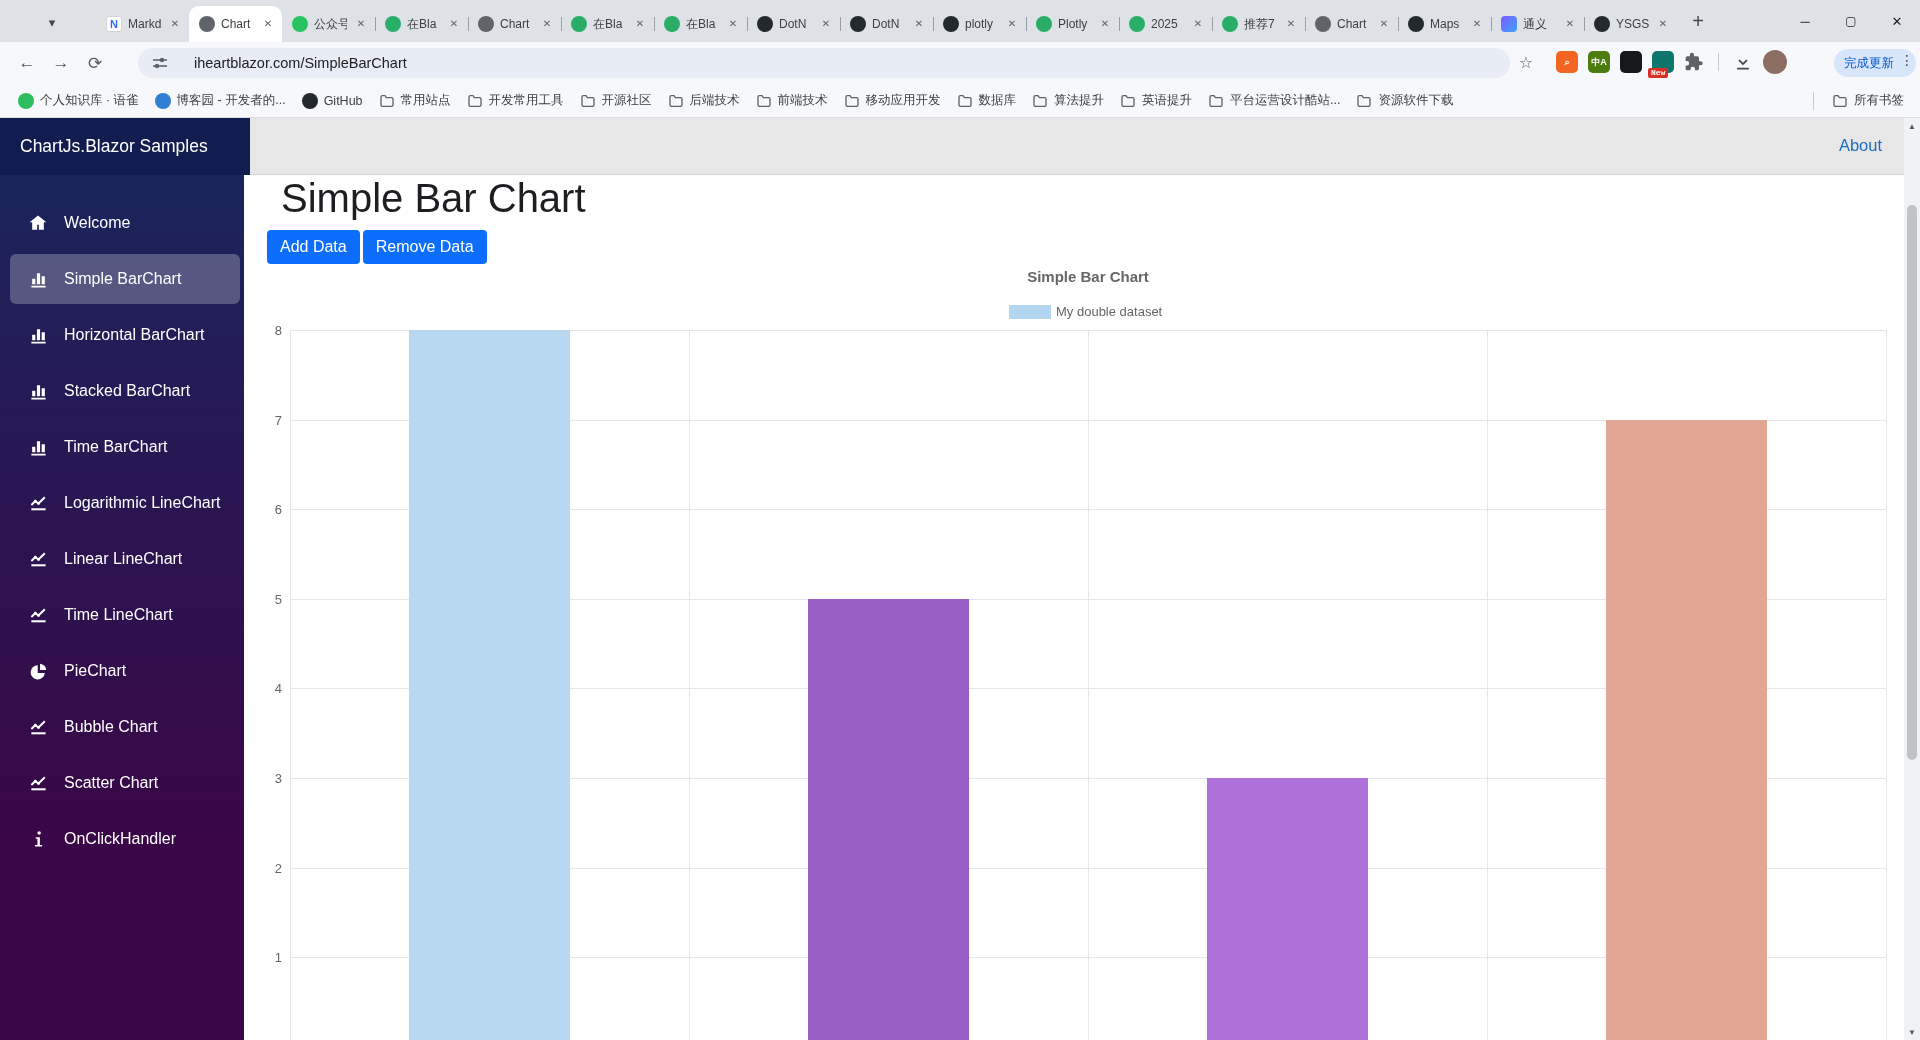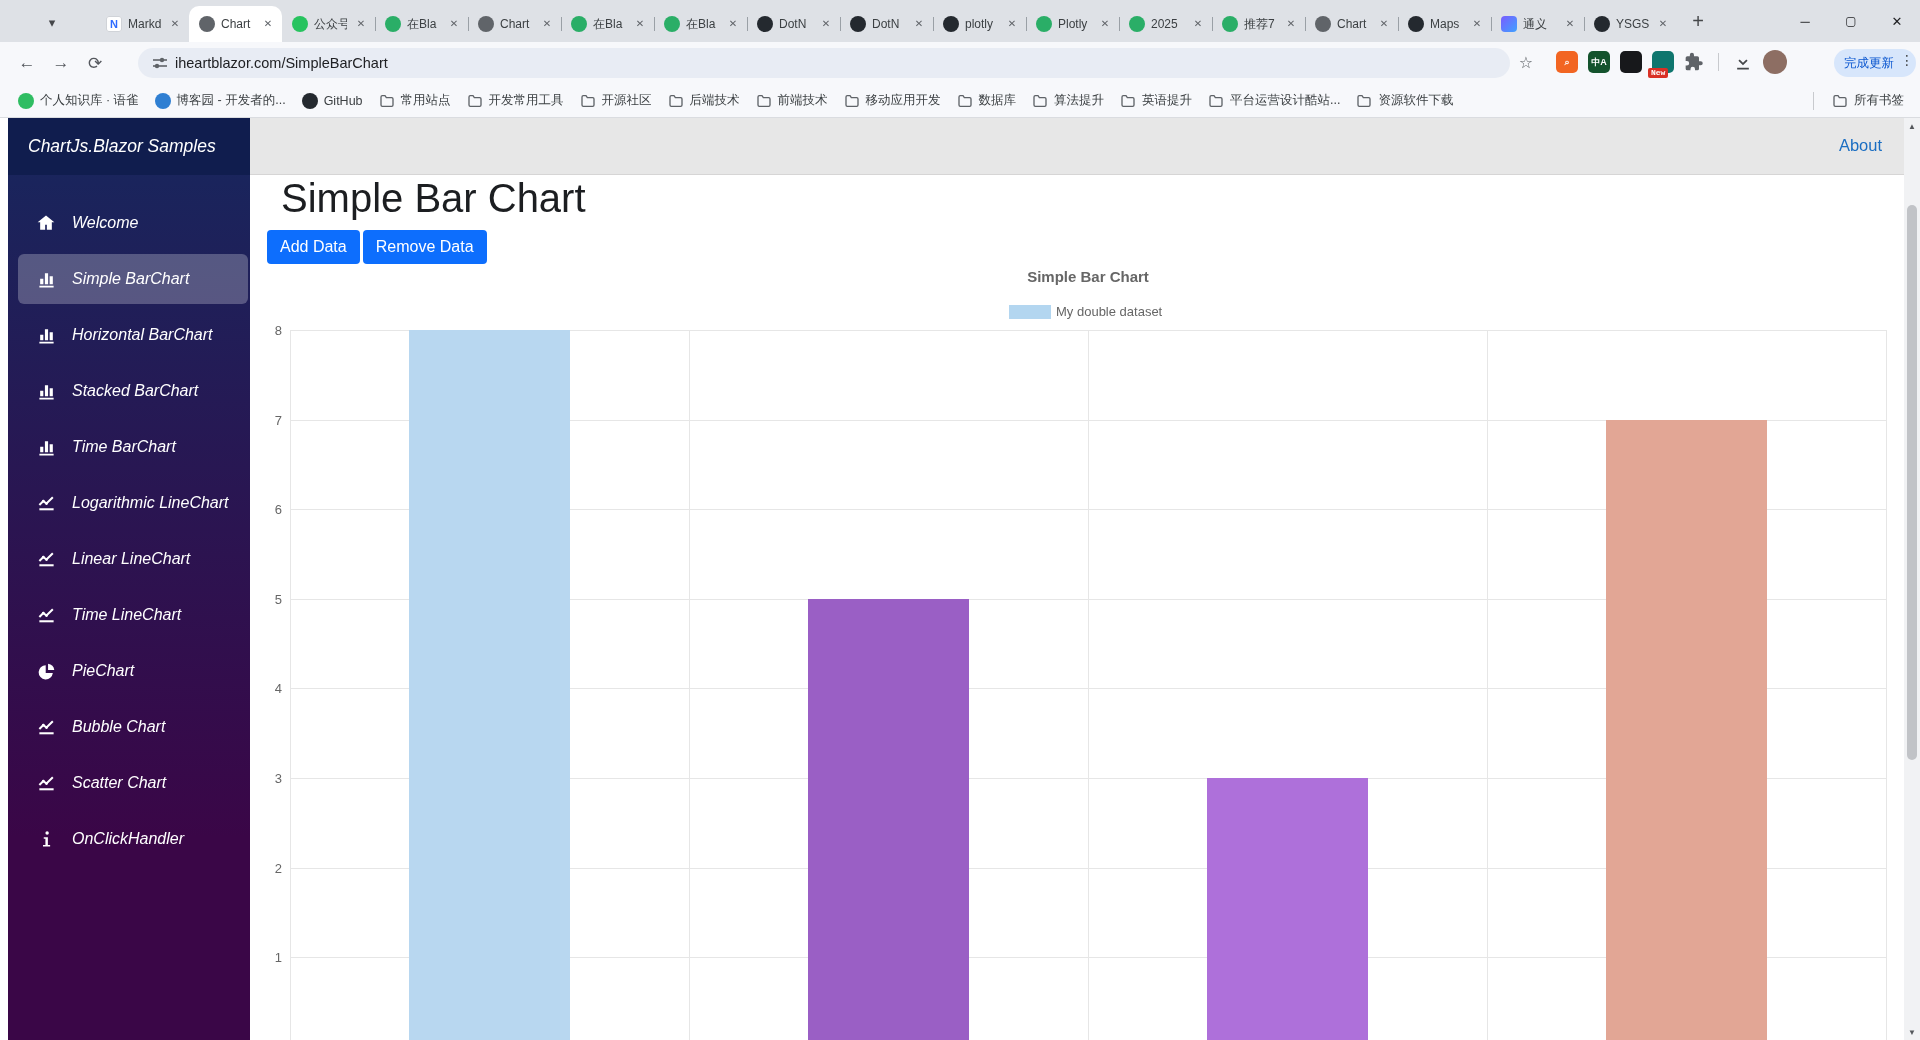--- a/index.html
+++ b/index.html
@@ -34,29 +34,29 @@
   .win-btn { width:46px; height:42px; display:flex; align-items:center; justify-content:center;
     font-size:13px; color:#202124; }
 
   
   .toolbar { position:absolute; left:0; top:42px; width:1920px; height:42px; background:#f7f8fb;
     display:flex; align-items:center; }
   .nav-btn { width:34px; height:34px; border-radius:50%; display:flex; align-items:center;
     justify-content:center; color:#55585e; font-size:17px; flex:none; }
   .nav-btn.back { margin-left:10px; }
   .omnibox { position:absolute; left:138px; top:6px; width:1372px; height:30px; background:#e8ecf4;
-    border-radius:15px; display:flex; align-items:center; padding:0 14px; gap:7px; }
+    border-radius:15px; display:flex; align-items:center; padding:0 14px; gap:26px; }
   .omni-url { font-size:14.5px; color:#202124; }
   .tune-ico { width:16px; height:16px; flex:none; }
   .star-btn { position:absolute; left:1516px; top:11px; width:20px; height:20px; color:#5f6368; font-size:16px; line-height:20px; text-align:center;}
   .ext-row { position:absolute; left:1556px; top:8px; display:flex; gap:10px; align-items:center; }
   .ext-ico { position:relative; width:22px; height:22px; border-radius:5px; color:#fff; font-size:9px;
     display:flex; align-items:center; justify-content:center; font-weight:bold; }
   .ext-search { background:#f26522; }
-  .ext-translate { background:#14532d; }
+  .ext-translate { background:#4d7c0f; }
   .ext-dark { background:#17181b; }
   .ext-new { background:#0f766e;font-family:Liberation Mono, monospace; }
   .badge-new { position:absolute; left:-4px; bottom:-5px; background:#d93025; color:#fff;
     font-size:8px; font-weight:bold; padding:1px 3px; border-radius:2px; line-height:1; }
   .tb-divider { width:1px; height:18px; background:#c8cace; margin:0 4px; }
   .avatar { width:24px; height:24px; border-radius:50%; background:#8d6e63; }
   .update-pill { position:absolute; left:1834px; top:7px; height:28px; background:#d7e6fb; color:#0b57d0;
     font-size:12.5px; border-radius:14px; display:flex; align-items:center; padding:0 22px 0 10px; white-space:nowrap; }
   .kebab { position:absolute; left:1900px; top:10px; width:14px; text-align:center; color:#45474a;
     font-size:14px; letter-spacing:0; }
@@ -68,22 +68,22 @@
     color:#3c4043; font-size:12.5px; white-space:nowrap; }
   .bm-ico { width:16px; height:16px; border-radius:50%; flex:none; }
   .bm-yuque { background:#2fbd62; }
   .bm-cnblogs { background:#2f7fd2; }
   .bm-github { background:#24292f; }
   .bm svg { display:block; }
   .bm-right { position:absolute; right:8px; display:flex; align-items:center; }
   .bm-right .sep { width:1px; height:18px; background:#c8cace; margin-right:10px; }
 
   
-  .sidebar { position:absolute; left:8px; top:118px; width:244px; height:922px;
-    background:linear-gradient(180deg,#17275e 0%, #3a0647 78%);font-style:italic; }
+  .sidebar { position:absolute; left:0; top:118px; width:244px; height:922px;
+    background:linear-gradient(180deg,#17275e 0%, #3a0647 78%); }
   .sidebar-head { position:absolute; left:0; top:0; width:250px; height:57px; background:#101d4e;
     display:flex; align-items:center; padding-left:20px; }
   .sidebar-title { color:#fff; font-size:17.5px; }
   .nav-items { position:absolute; left:0; top:74px; width:250px; }
   .nav-item { position:relative; height:50px; margin:6px 10px 0 10px; border-radius:6px;
     display:flex; align-items:center; color:#fff; font-size:16px; }
   .nav-item.active { background:rgba(255,255,255,0.25); }
   .nav-ico { position:absolute; left:18px; width:20px; height:20px; display:flex; align-items:center; justify-content:center; }
   .nav-label { margin-left:54px; white-space:nowrap; }
 

